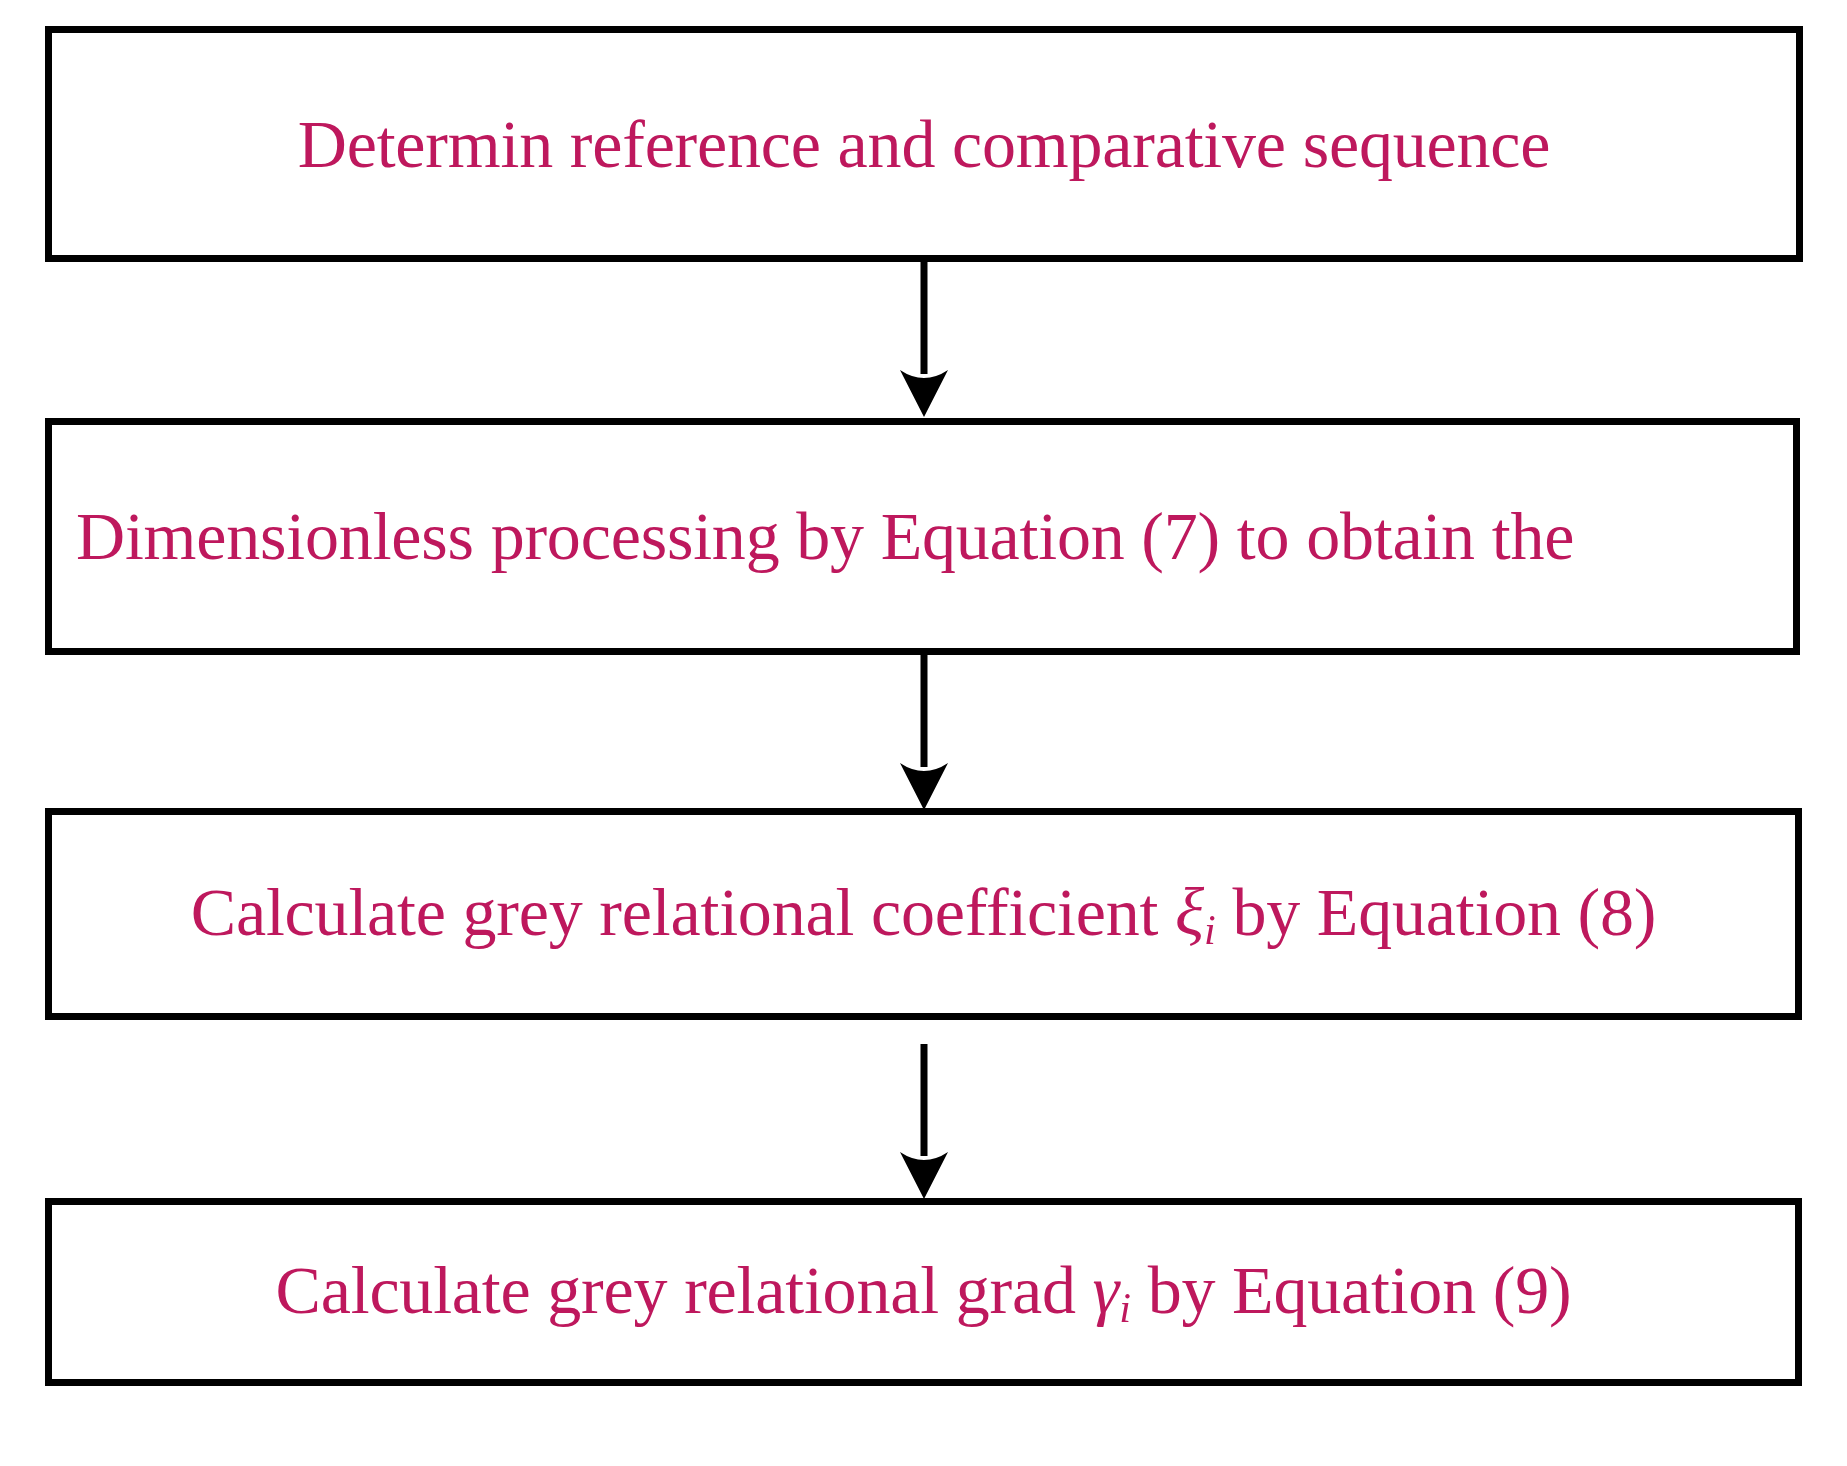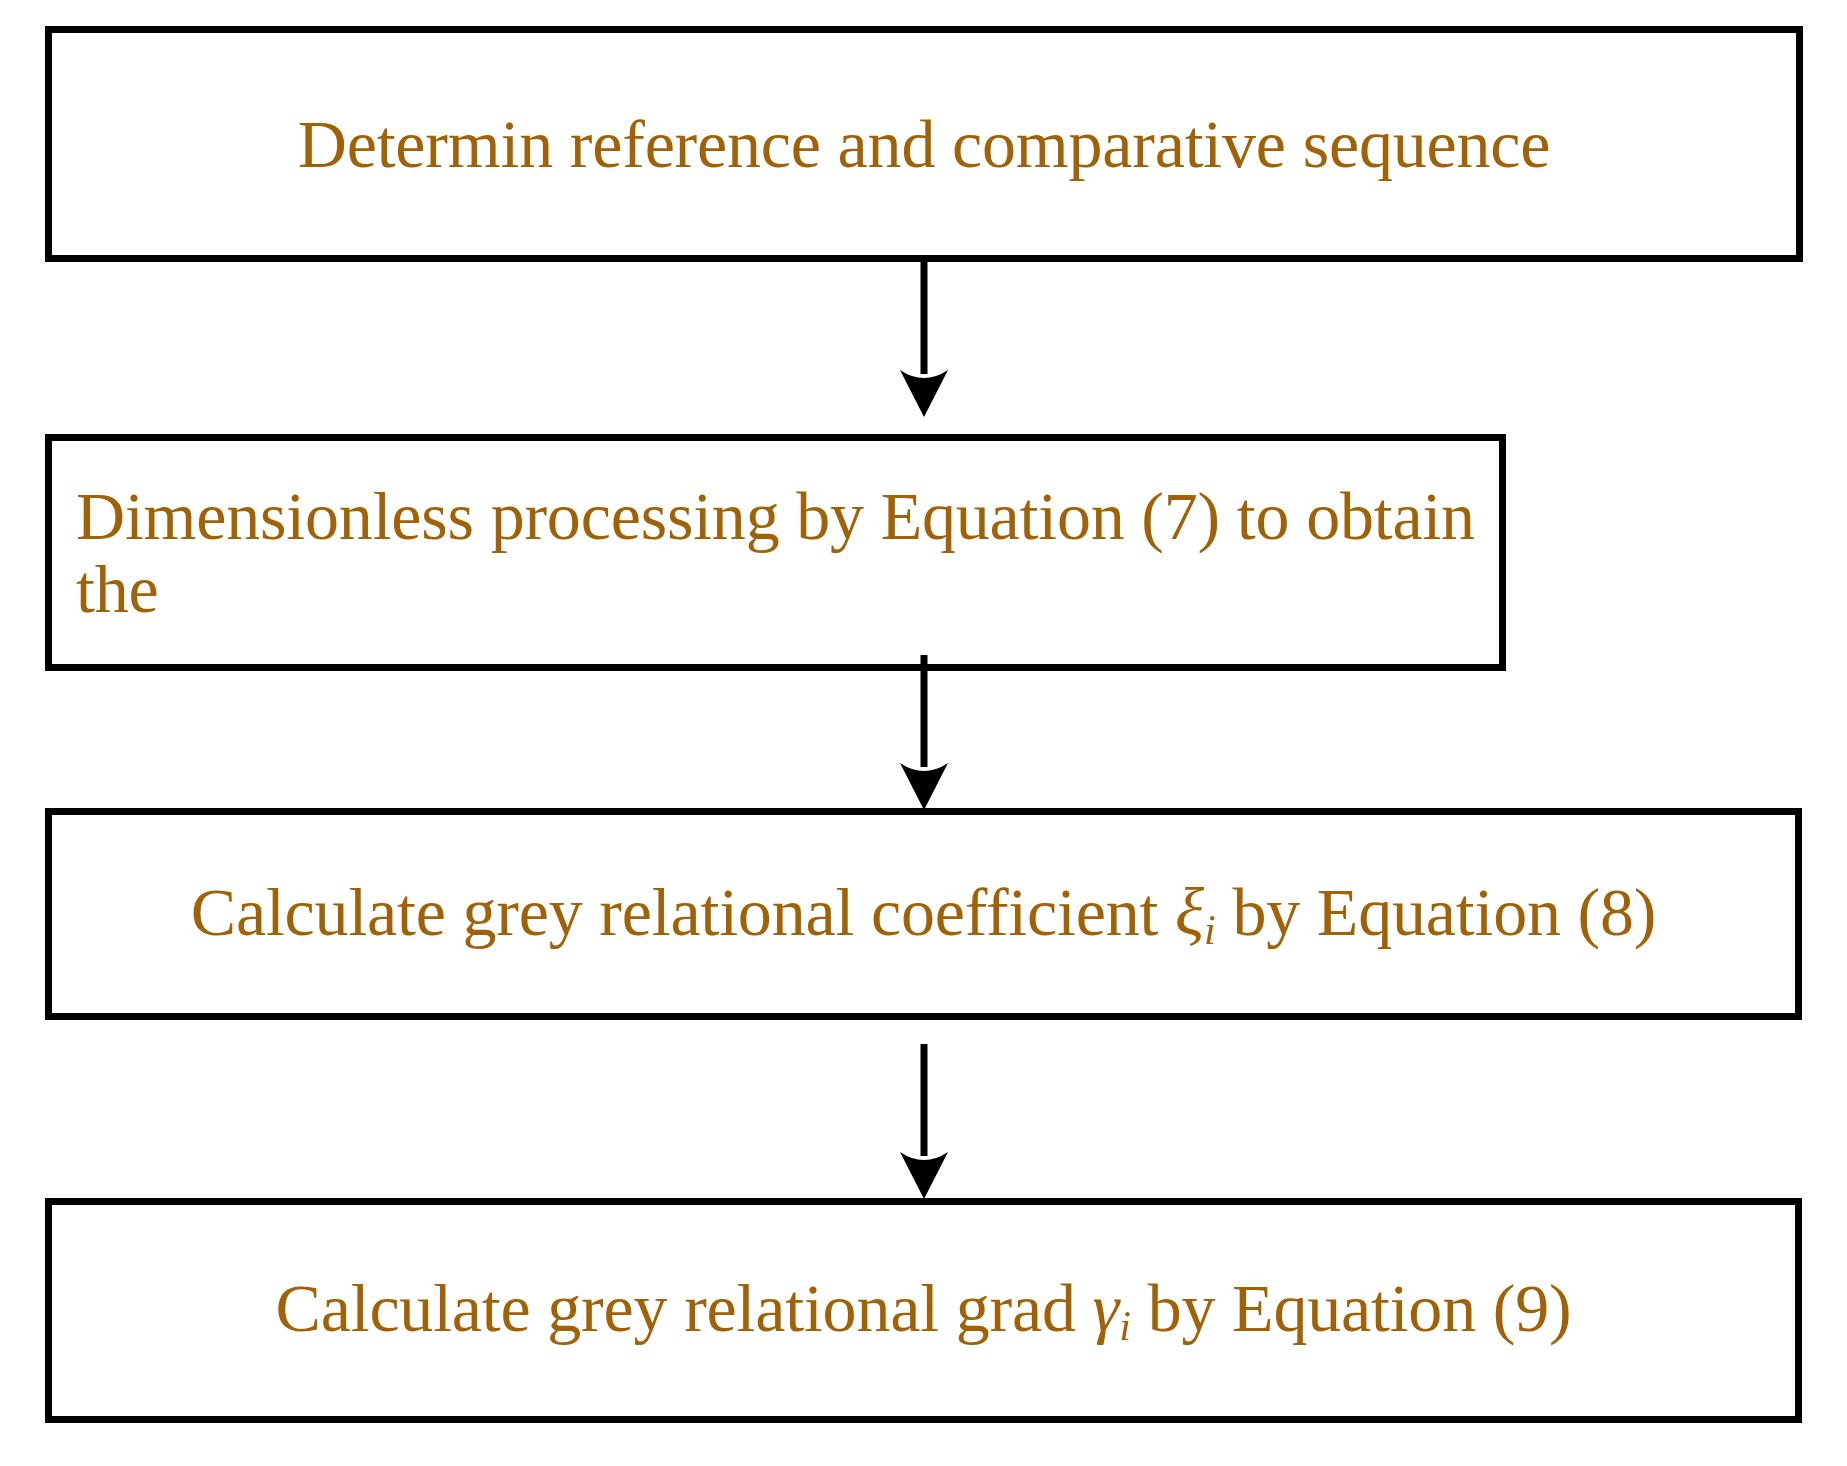--- a/index.html
+++ b/index.html
@@ -20,21 +20,21 @@
     box-sizing: border-box;
     border: 7px solid #000000;
     background: #ffffff;
     display: flex;
     align-items: center;
   }
   .flow-box.center { justify-content: center; }
   .flow-box.left   { justify-content: flex-start; }
 
   .box-text {
-    color: #a16207;
+    color: #be185d;
     font-size: 68px;
     line-height: 1.06;
     letter-spacing: -0.2px;
     white-space: pre-line;
     padding: 0 10px;
   }
   .box-text.leftpad { padding-left: 24px; padding-right: 24px; }
 
   .sym {
     font-style: italic;
@@ -62,21 +62,21 @@
     <div class="box-text">Determin reference and comparative sequence</div>
   </div>
 
   <div class="arrow" style="left:898px; top:262px;">
     <svg width="52" height="156" viewBox="0 0 52 156" xmlns="http://www.w3.org/2000/svg">
       <rect x="22.5" y="0" width="7" height="112" fill="#000000"></rect>
       <path d="M 2 108 Q 26 124 50 108 L 26 155 Z" fill="#000000"></path>
     </svg>
   </div>
 
-  <div class="flow-box left" style="left:45px; top:418px; width:1461px; height:237px;margin-top:16px;">
+  <div class="flow-box left" style="left:45px; top:418px; width:1755px; height:237px;">
     <div class="box-text leftpad"><span>Dimensionless processing by Equation (7) to obtain the</span><br></div>
   </div>
 
   <div class="arrow" style="left:898px; top:655px;">
     <svg width="52" height="156" viewBox="0 0 52 156" xmlns="http://www.w3.org/2000/svg">
       <rect x="22.5" y="0" width="7" height="112" fill="#000000"></rect>
       <path d="M 2 108 Q 26 124 50 108 L 26 155 Z" fill="#000000"></path>
     </svg>
   </div>
 
@@ -84,17 +84,17 @@
     <div class="box-text"><span>Calculate grey relational coefficient </span><span class="sym">ξ</span><span class="sub">i</span><span> by Equation (8)</span></div>
   </div>
 
   <div class="arrow" style="left:898px; top:1044px;">
     <svg width="52" height="156" viewBox="0 0 52 156" xmlns="http://www.w3.org/2000/svg">
       <rect x="22.5" y="0" width="7" height="112" fill="#000000"></rect>
       <path d="M 2 108 Q 26 124 50 108 L 26 155 Z" fill="#000000"></path>
     </svg>
   </div>
 
-  <div class="flow-box center" style="left:45px; top:1198px; width:1757px; height:225px;">
+  <div class="flow-box center" style="left:45px; top:1198px; width:1757px; height:188px;">
     <div class="box-text"><span>Calculate grey relational grad </span><span class="sym">γ</span><span class="sub">i</span><span> by Equation (9)</span></div>
   </div>
 
 </div>
 
 </body></html>

